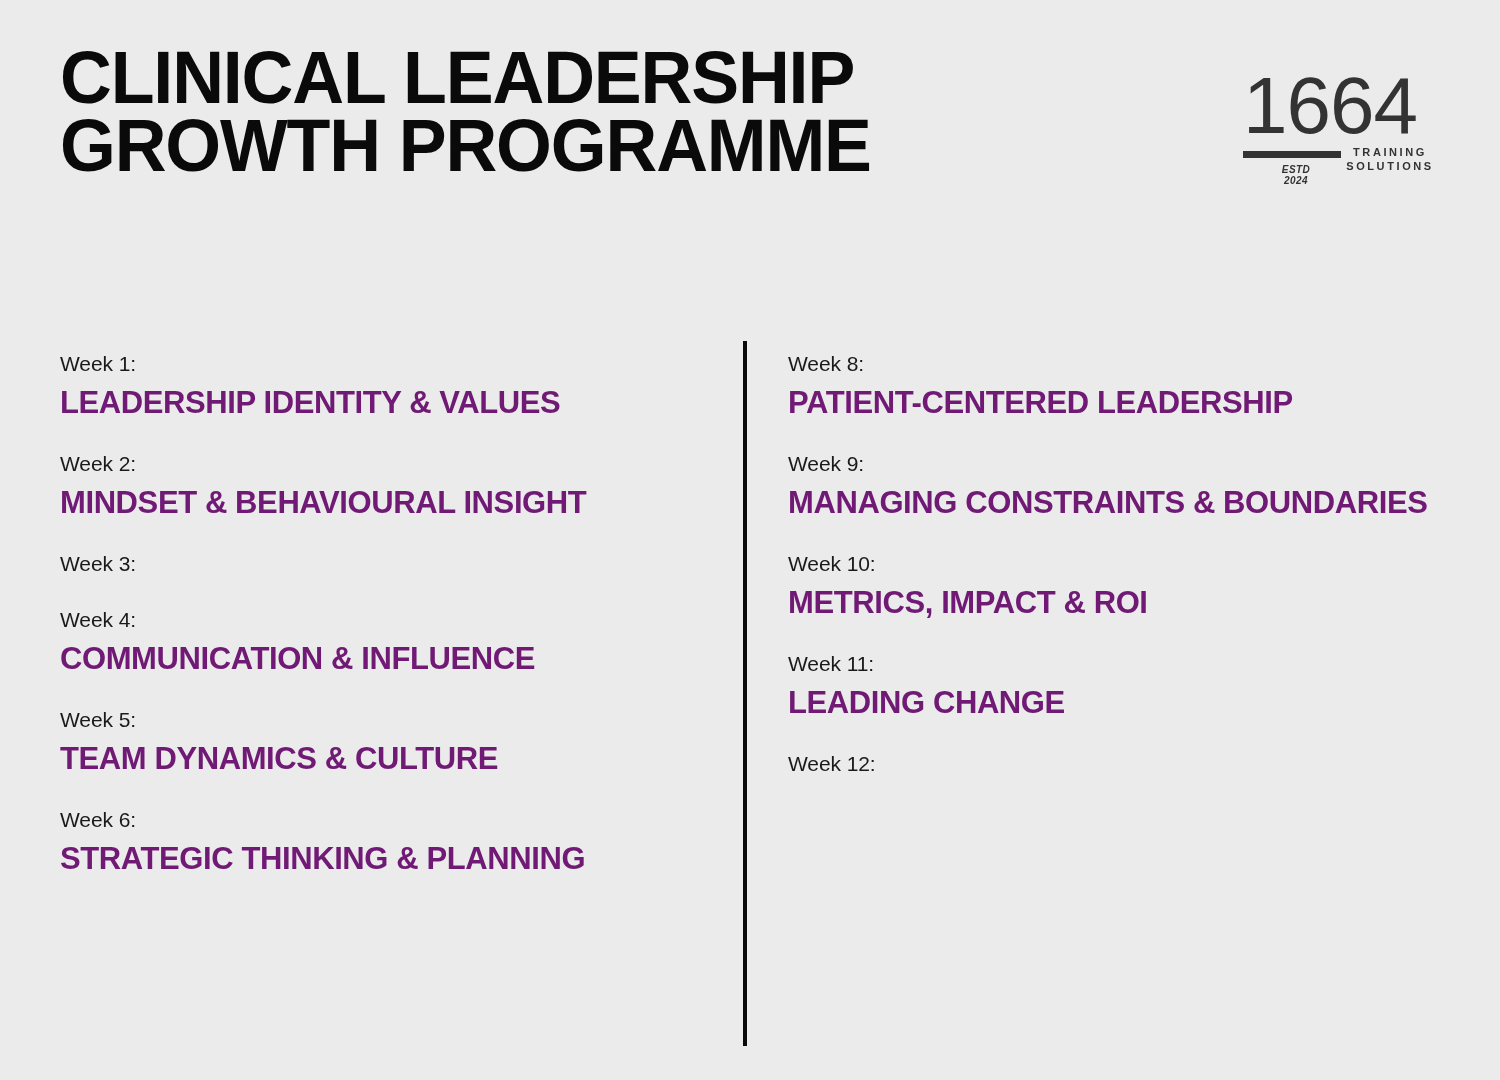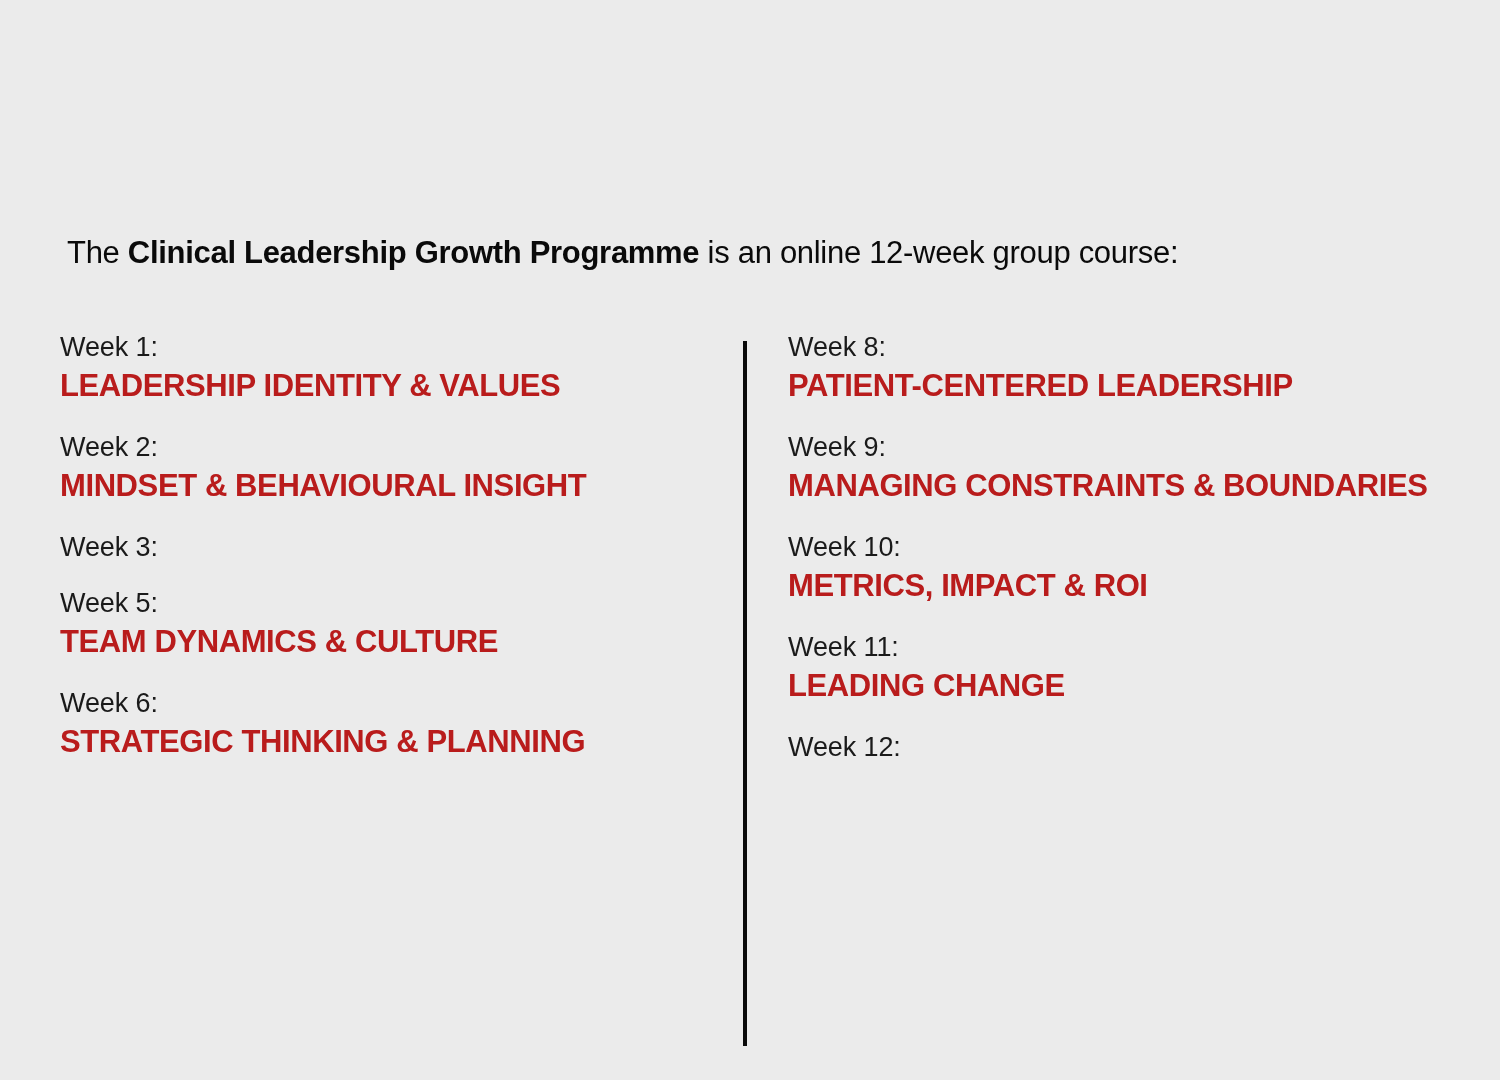--- a/index.html
+++ b/index.html
@@ -151,60 +151,84 @@
   }
   .col-left  { left: 60px;  width: 665px; }
   .col-right { left: 788px; width: 680px; }
 
   .week-item {
     margin-bottom: 26px;
   }
   .week-label {
     font-family: "Liberation Sans", sans-serif;
     font-weight: 400;
-    font-size: 27px;
+    font-size: 21px;
     line-height: 30px;
     letter-spacing: -0.1px;
     color: #1a1a1a;
+    margin-top: 17px;
   }
   .week-title {
     font-family: "Liberation Sans", sans-serif;
     font-weight: 700;
     font-size: 31px;
     line-height: 41px;
     letter-spacing: -0.4px;
     text-transform: uppercase;
-    color: #b91c1c;
+    color: #701a75;
     margin-top: 3px;
   }
 </style>
 </head>
 <body>
 
 <div class="page">
 
-
-  <div class="subtitle"><span>The </span><span class="strong">Clinical Leadership Growth Programme</span><span> is an online 12-week group course:</span></div>
+  <div class="header">
+
+    <div class="title-block">
+      <div class="title-line">CLINICAL LEADERSHIP</div>
+      <div class="title-line">GROWTH PROGRAMME</div>
+    </div>
+
+    <div class="logo">
+      <div class="logo-number">1664</div>
+      <div class="logo-rule"></div>
+      <div class="logo-estd">
+        <div>ESTD</div>
+        <div>2024</div>
+      </div>
+      <div class="logo-tagline">
+        <div>TRAINING</div>
+        <div>SOLUTIONS</div>
+      </div>
+    </div>
+  </div>
+
 
   <div class="divider"></div>
 
   <div class="columns">
     <div class="col col-left" id="col-left">
         <div class="week-item">
           <div class="week-label">Week 1:</div>
           <div class="week-title">LEADERSHIP IDENTITY &amp; VALUES</div>
         </div>
         <div class="week-item">
           <div class="week-label">Week 2:</div>
           <div class="week-title">MINDSET &amp; BEHAVIOURAL INSIGHT</div>
         </div>
         <div class="week-item">
           <div class="week-label">Week 3:</div>
         </div>
         <div class="week-item">
+          <div class="week-label">Week 4:</div>
+          <div class="week-title">COMMUNICATION &amp; INFLUENCE</div>
+        </div>
+        <div class="week-item">
           <div class="week-label">Week 5:</div>
           <div class="week-title">TEAM DYNAMICS &amp; CULTURE</div>
         </div>
         <div class="week-item">
           <div class="week-label">Week 6:</div>
           <div class="week-title">STRATEGIC THINKING &amp; PLANNING</div>
         </div>
       </div>
     <div class="col col-right" id="col-right">
         <div class="week-item">

